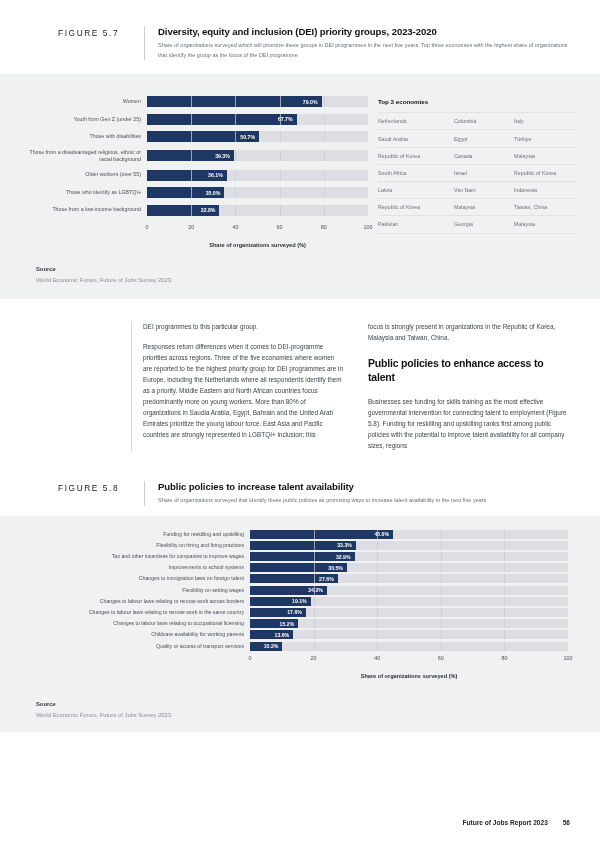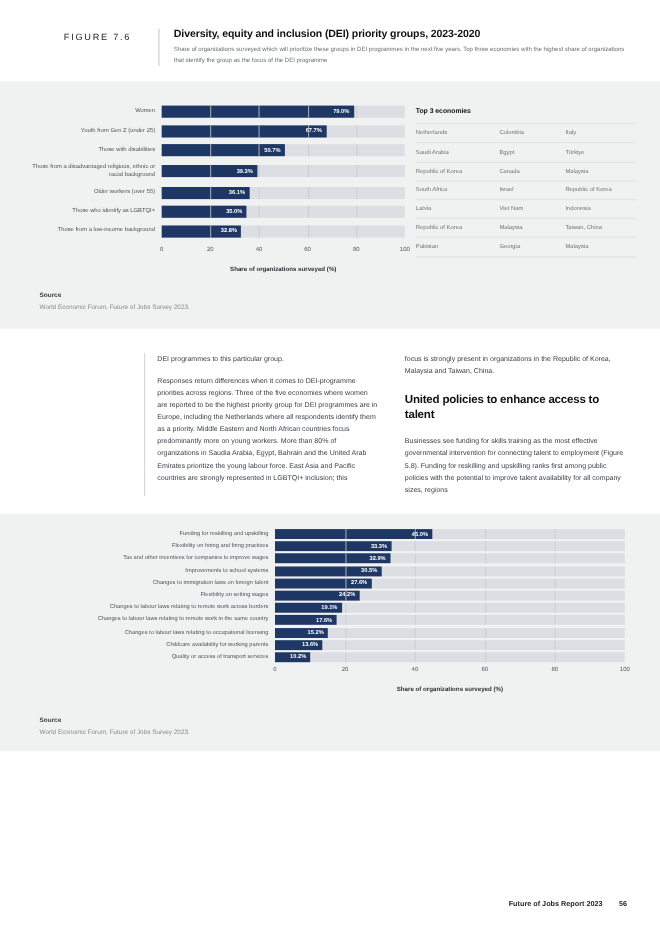--- a/index.html
+++ b/index.html
@@ -95,21 +95,21 @@
     font-size:6.6px; font-weight:700; color:#22262c;
   }
   .footer .pg { margin-left:13px; }
 </style>
 </head>
 <body>
 
 <div class="page">
 
   <div class="fig-header">
-    <div class="fig-num">FIGURE 7.6</div>
+    <div class="fig-num">FIGURE 5.7</div>
     <div class="fig-titlewrap">
       <div class="fig-title">Diversity, equity and inclusion (DEI) priority groups, 2023-2020</div>
       <div class="fig-sub">Share of organizations surveyed which will prioritize these groups in DEI programmes in the next five years. Top three economies with the highest share of organizations that identify the group as the focus of the DEI programme</div>
     </div>
   </div>
 
   <div class="panel">
     <div class="chart57">
 
       <div class="chart57-left">
@@ -284,25 +284,32 @@
     </div>
   </div>
 
   <div class="body-cols">
     <div class="col col-left">
       <p>DEI programmes to this particular group.</p>
       <p>Responses return differences when it comes to DEI-programme priorities across regions. Three of the five economies where women are reported to be the highest priority group for DEI programmes are in Europe, including the Netherlands where all respondents identify them as a priority. Middle Eastern and North African countries focus predominantly more on young workers. More than 80% of organizations in Saudia Arabia, Egypt, Bahrain and the United Arab Emirates prioritize the young labour force. East Asia and Pacific countries are strongly represented in LGBTQI+ inclusion; this</p>
     </div>
     <div class="col">
       <p>focus is strongly present in organizations in the Republic of Korea, Malaysia and Taiwan, China.</p>
-      <h2 class="section-h">United policies to enhance access to talent</h2>
+      <h2 class="section-h">Public policies to enhance access to talent</h2>
       <p>Businesses see funding for skills training as the most effective governmental intervention for connecting talent to employment (Figure 5.8). Funding for reskilling and upskilling ranks first among public policies with the potential to improve talent availability for all company sizes, regions</p>
     </div>
   </div>
 
+  <div class="fig-header" style="padding-top:14px;padding-bottom:10px">
+    <div class="fig-num">FIGURE 5.8</div>
+    <div class="fig-titlewrap">
+      <div class="fig-title">Public policies to increase talent availability</div>
+      <div class="fig-sub">Share of organizations surveyed that identify these public policies as promising ways to increase talent availability in the next five years</div>
+    </div>
+  </div>
 
   <div class="panel" style="padding-top:14px">
     <div style="padding:0 32px 0 22px">
       <div class="hbars" id="chart58-bars">
           <div class="hbar-row" style="margin-bottom: 2.2px;">
             <div class="hbar-label" style="flex: 0 0 228px; font-size: 5.2px;">Funding for reskilling and upskilling</div>
             <div class="plot-frame">
               <div class="hbar-track" style="height: 9px;">
                 <div class="hbar-fill" style="width: 45%; background: rgb(31, 55, 100);">
                   <span class="hbar-val">45.0%</span>

